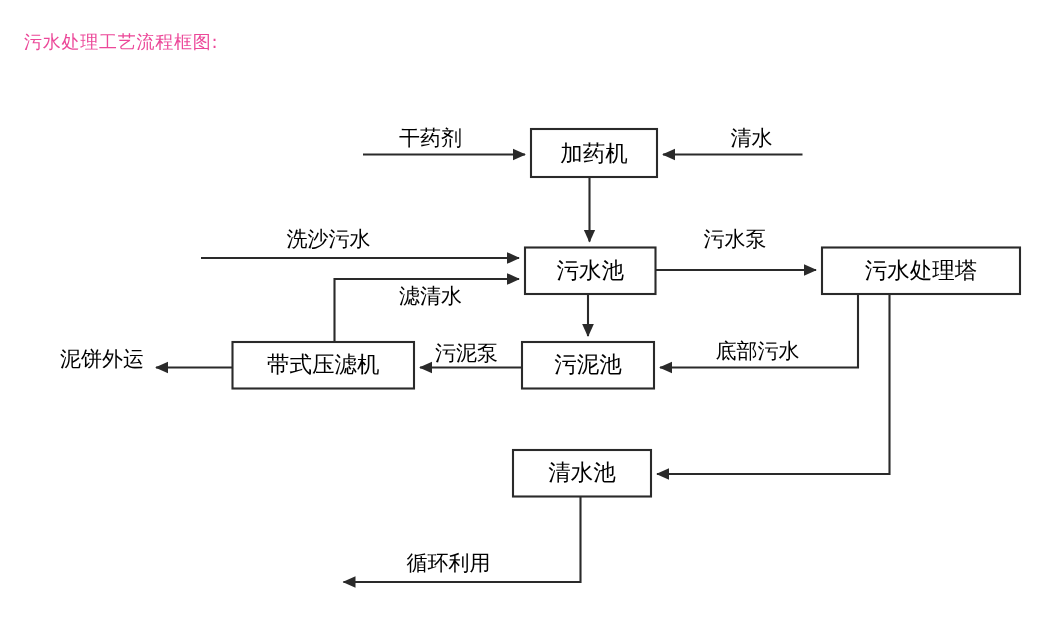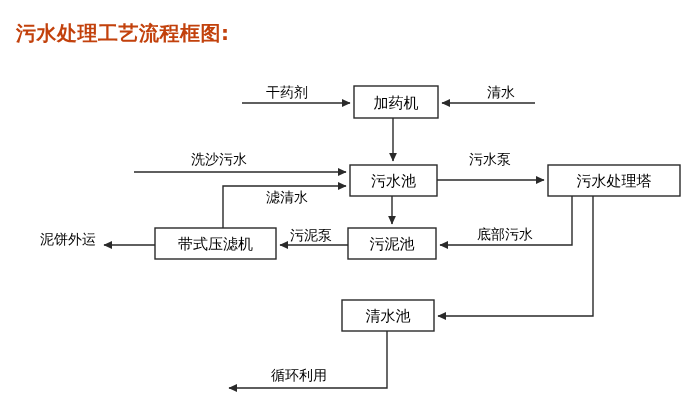--- a/index.html
+++ b/index.html
@@ -12,23 +12,23 @@
     width: 700px;
     height: 420px;
     background: #ffffff;
     overflow: hidden;
     font-family: "DejaVu Sans", "Liberation Sans", sans-serif;
   }
   #title {
     position: absolute;
     left: 16px;
     top: 20px;
-    font-size: 20px;
-    font-weight: bold;
-    color: #c2410c;
+    font-size: 12px;
+    font-weight: normal;
+    color: #ec4899;
     letter-spacing: 0.5px;
     white-space: nowrap;
   }
   svg#flow {
     position: absolute;
     left: 0;
     top: 0;
     width: 700px;
     height: 420px;
   }

